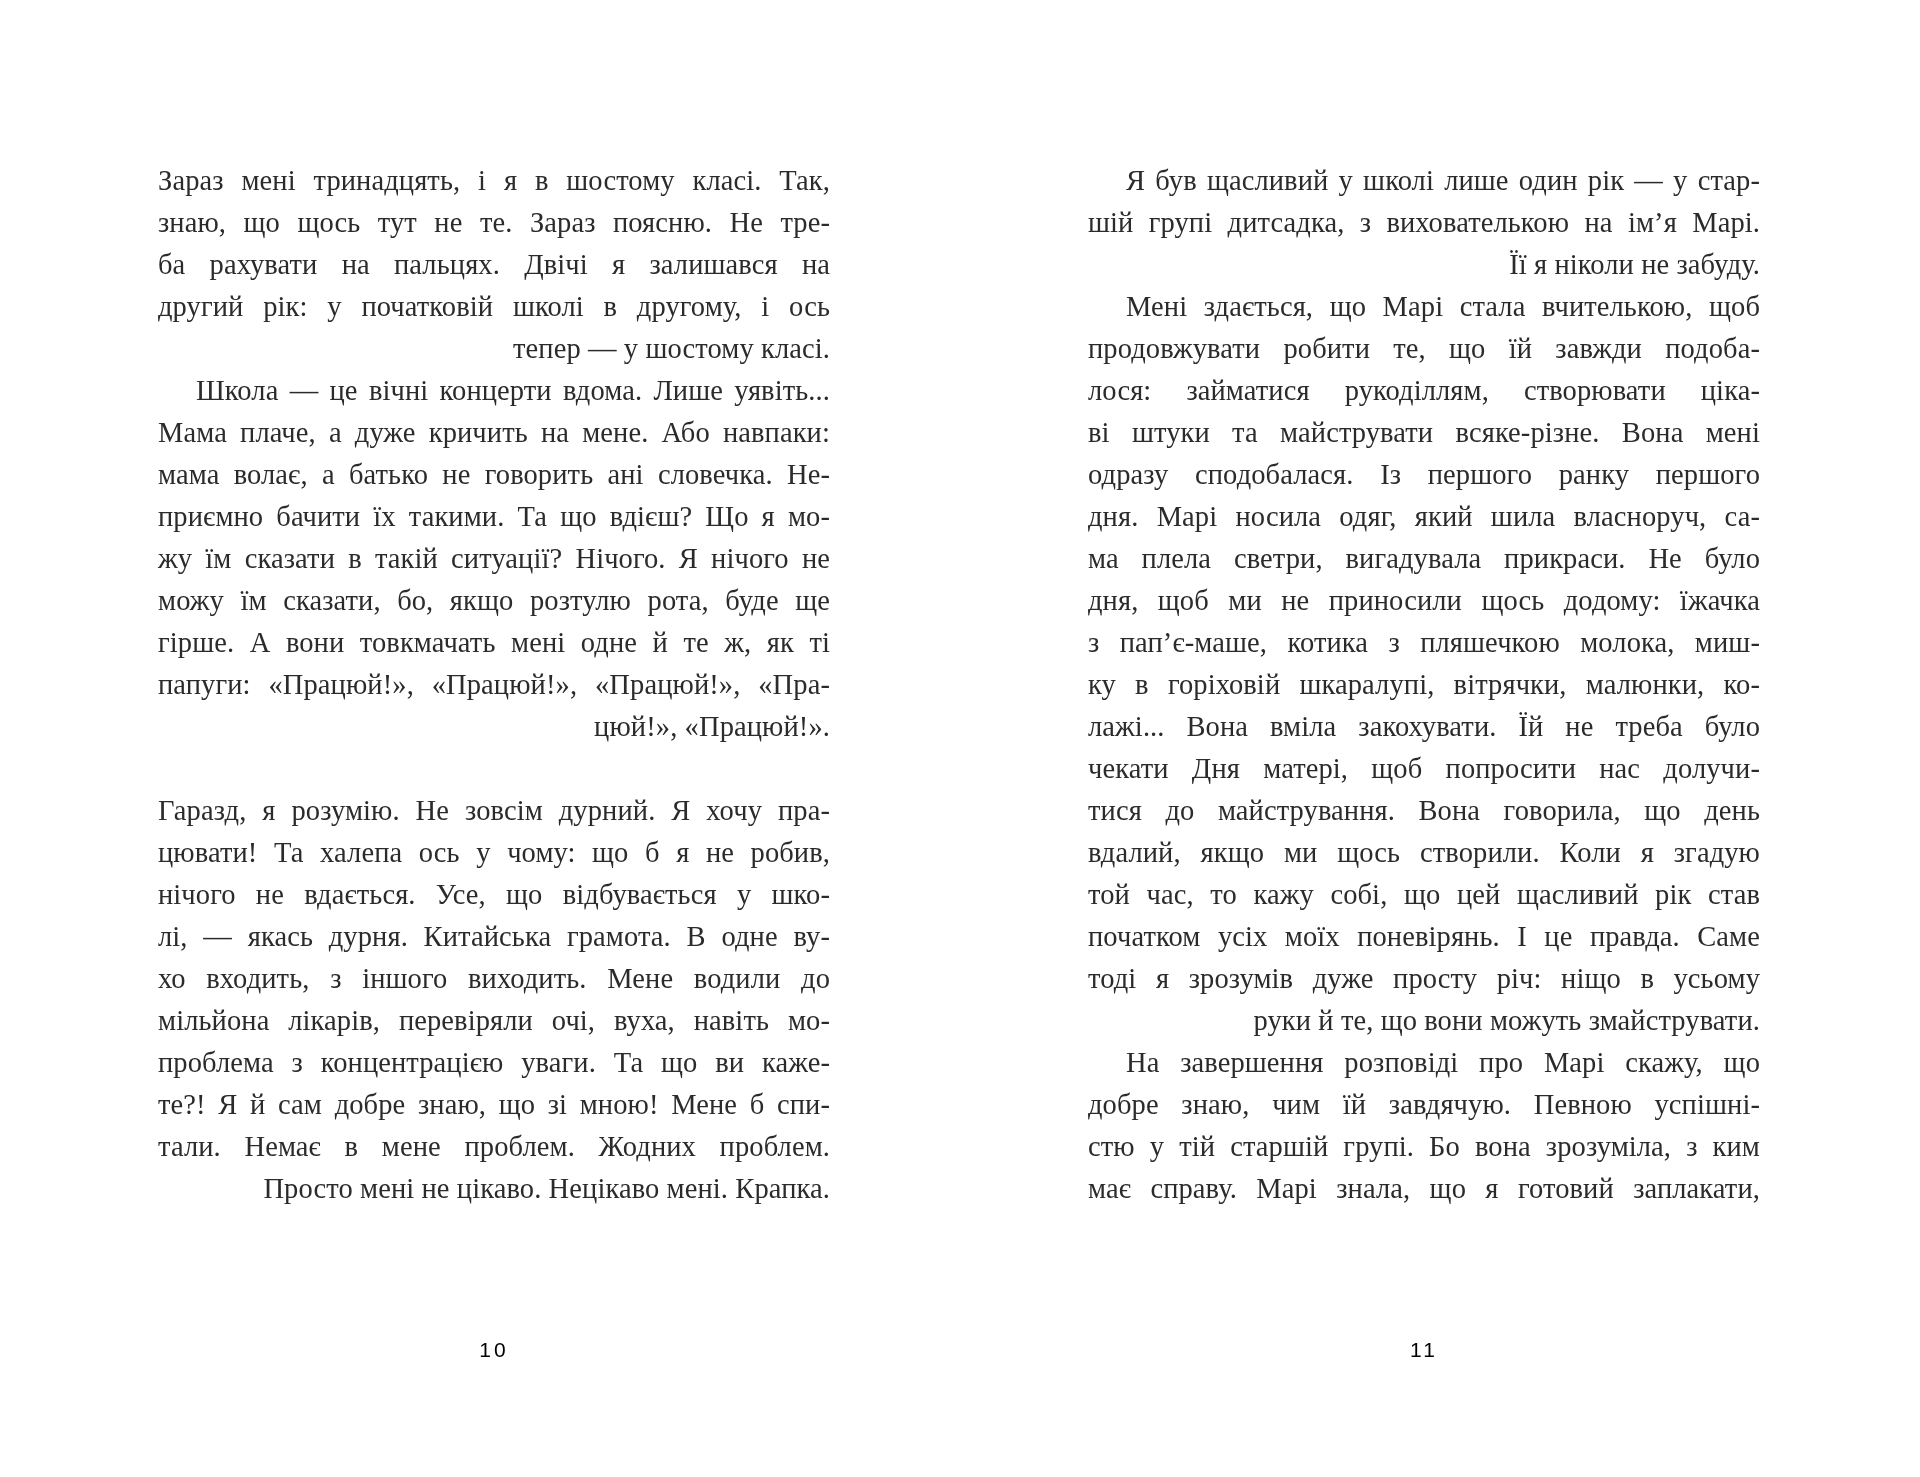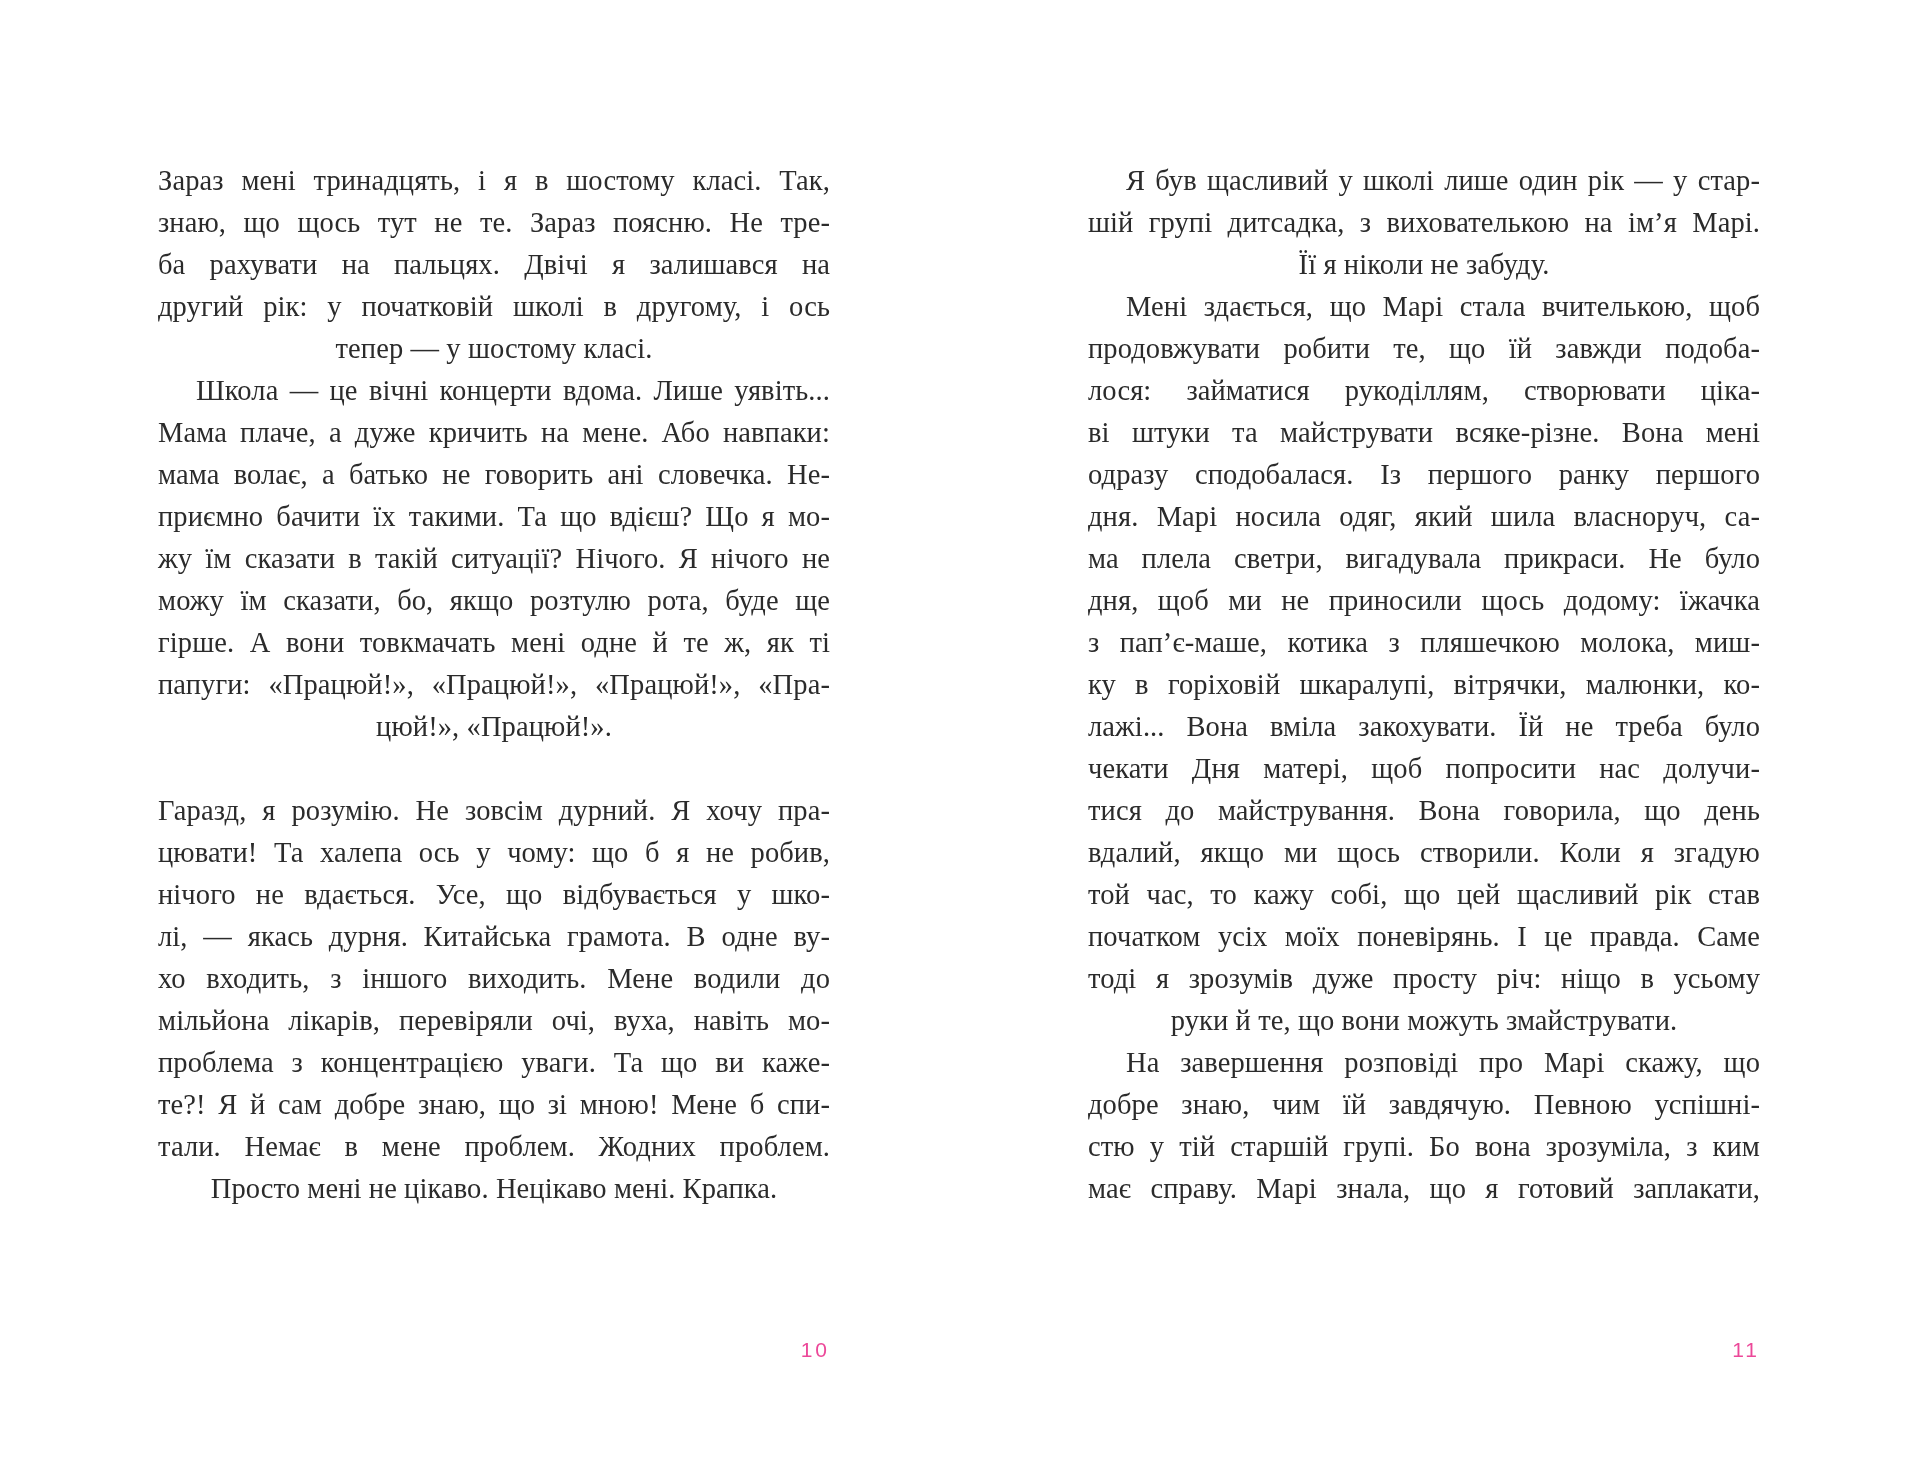--- a/index.html
+++ b/index.html
@@ -24,40 +24,40 @@
     width: 672px;
   }
   .column.left  { left: 158px; }
   .column.right { left: 1088px; }
   .line {
     height: 42px;
     line-height: 42px;
     font-size: 28.5px;
     color: #2b2b2b;
     letter-spacing: 0.1px;
-    text-align: center;
+    text-align: right;
     white-space: nowrap;
   }
   .line.justify {
     white-space: normal;
     text-align: justify;
     text-align-last: justify;
   }
   .line.indent { padding-left: 38px; }
   .line.spacer { height: 42px; }
   .page-number {
     position: absolute;
     top: 1178px;
     left: 0;
     width: 100%;
-    text-align: right;
+    text-align: center;
     font-family: "Liberation Sans", sans-serif;
     font-size: 21px;
     letter-spacing: 3px;
-    color: #ec4899;
+    color: #000000;
   }
 </style>
 </head>
 <body>
 
 <div class="spread">
 
   <div class="column left">
     <div>
         <div class="line justify">Зараз мені тринадцять, і я в шостому класі. Так,</div>

